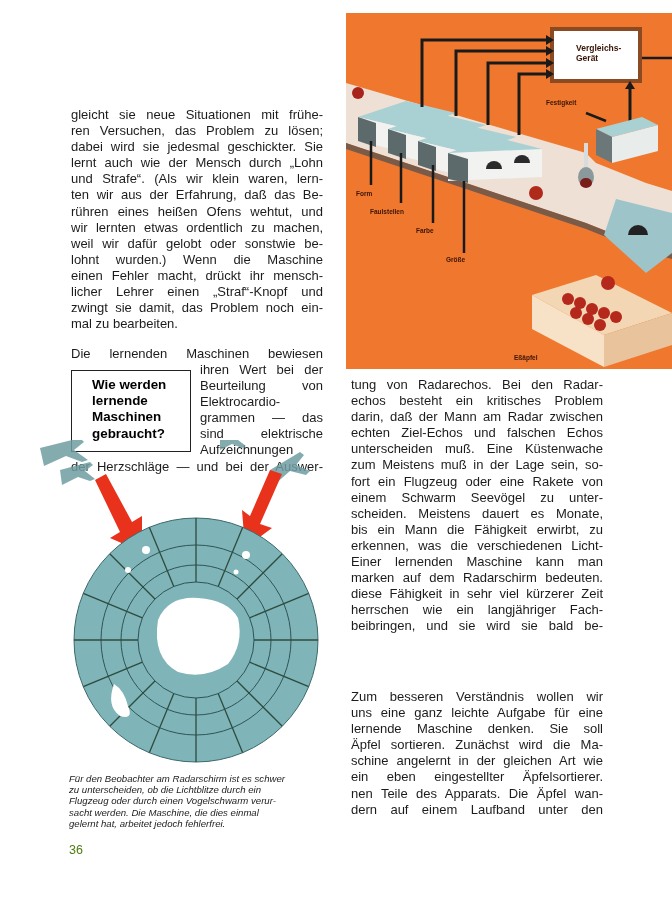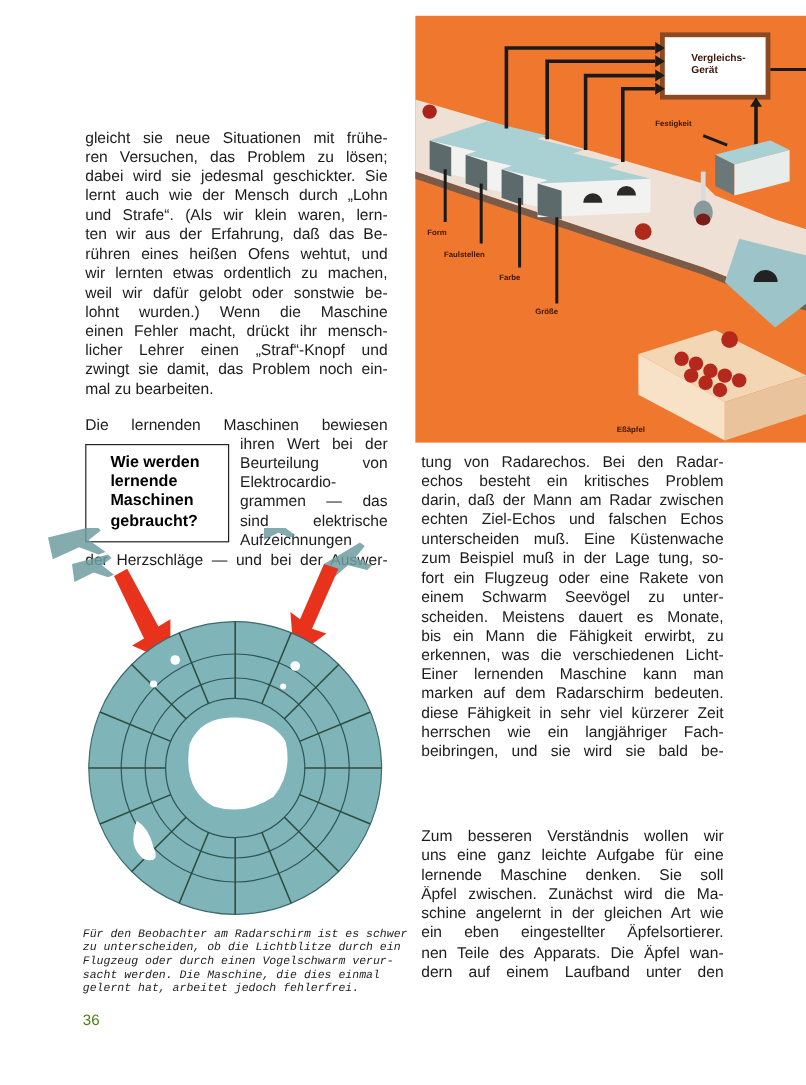--- a/index.html
+++ b/index.html
@@ -16,21 +16,21 @@
   #p-right-1 { left: 351px; top: 377px; width: 252px; }
   #p-right-2 { left: 351px; top: 689px; width: 252px; }
 
   .qbox { position: absolute; left: 71px; top: 370px; width: 118px; height: 80px;
           border: 1.6px solid #222; background: transparent; }
   .qbox .qtext { position: absolute; left: 20px; top: 6px; font-weight: bold;
                  font-size: 13.4px; line-height: 16.2px; color: #000000; }
   .qbox .qtext span { display: block; }
 
   .caption { position: absolute; left: 69px; top: 773px; width: 264px;
-             font-family: Liberation Mono, monospace; font-style: italic;
+             font-family: Liberation Sans, sans-serif; font-style: italic;
              font-size: 9.6px; line-height: 11.2px; color: #222; }
   .caption span { display: block; white-space: nowrap; }
 
   .pagenum { position: absolute; left: 69px; top: 843px; font-size: 12.5px; color: #4d7c0f; }
 
   .illus-top { position: absolute; left: 346px; top: 13px; width: 326px; height: 356px; }
   .illus-radar { position: absolute; left: 20px; top: 440px; width: 320px; height: 330px; }
 
   .lbl { font-family: "Liberation Sans", sans-serif; font-weight: bold; fill: #3a1406; }
 </style>
@@ -238,37 +238,37 @@
       <span>sacht werden. Die Maschine, die dies einmal</span>
       <span>gelernt hat, arbeitet jedoch fehlerfrei.</span>
     </div>
 
   <div id="p-right-1" class="para">
       <span class="ln">tung von Radarechos. Bei den Radar-</span>
       <span class="ln">echos besteht ein kritisches Problem</span>
       <span class="ln">darin, daß der Mann am Radar zwischen</span>
       <span class="ln">echten Ziel-Echos und falschen Echos</span>
       <span class="ln">unterscheiden muß. Eine Küstenwache</span>
-      <span class="ln">zum Beispiel muß in der Lage tung, so-</span>
+      <span class="ln">zum Meistens muß in der Lage sein, so-</span>
       <span class="ln">fort ein Flugzeug oder eine Rakete von</span>
       <span class="ln">einem Schwarm Seevögel zu unter-</span>
       <span class="ln">scheiden. Meistens dauert es Monate,</span>
       <span class="ln">bis ein Mann die Fähigkeit erwirbt, zu</span>
       <span class="ln">erkennen, was die verschiedenen Licht-</span>
       <span class="ln">Einer lernenden Maschine kann man</span>
       <span class="ln">marken auf dem Radarschirm bedeuten.</span>
       <span class="ln">diese Fähigkeit in sehr viel kürzerer Zeit</span>
       <span class="ln">herrschen wie ein langjähriger Fach-</span>
       <span class="ln">beibringen, und sie wird sie bald be-</span>
     </div>
   <div id="p-right-2" class="para">
       <span class="ln">Zum besseren Verständnis wollen wir</span>
       <span class="ln">uns eine ganz leichte Aufgabe für eine</span>
       <span class="ln">lernende Maschine denken. Sie soll</span>
-      <span class="ln">Äpfel zwischen. Zunächst wird die Ma-</span>
+      <span class="ln">Äpfel sortieren. Zunächst wird die Ma-</span>
       <span class="ln">schine angelernt in der gleichen Art wie</span>
       <span class="ln">ein eben eingestellter Äpfelsortierer.</span>
       <span class="ln">nen Teile des Apparats. Die Äpfel wan-</span>
       <span class="ln">dern auf einem Laufband unter den</span>
     </div>
 
   <div class="pagenum">36</div>
 </div>
 
 </body></html>

